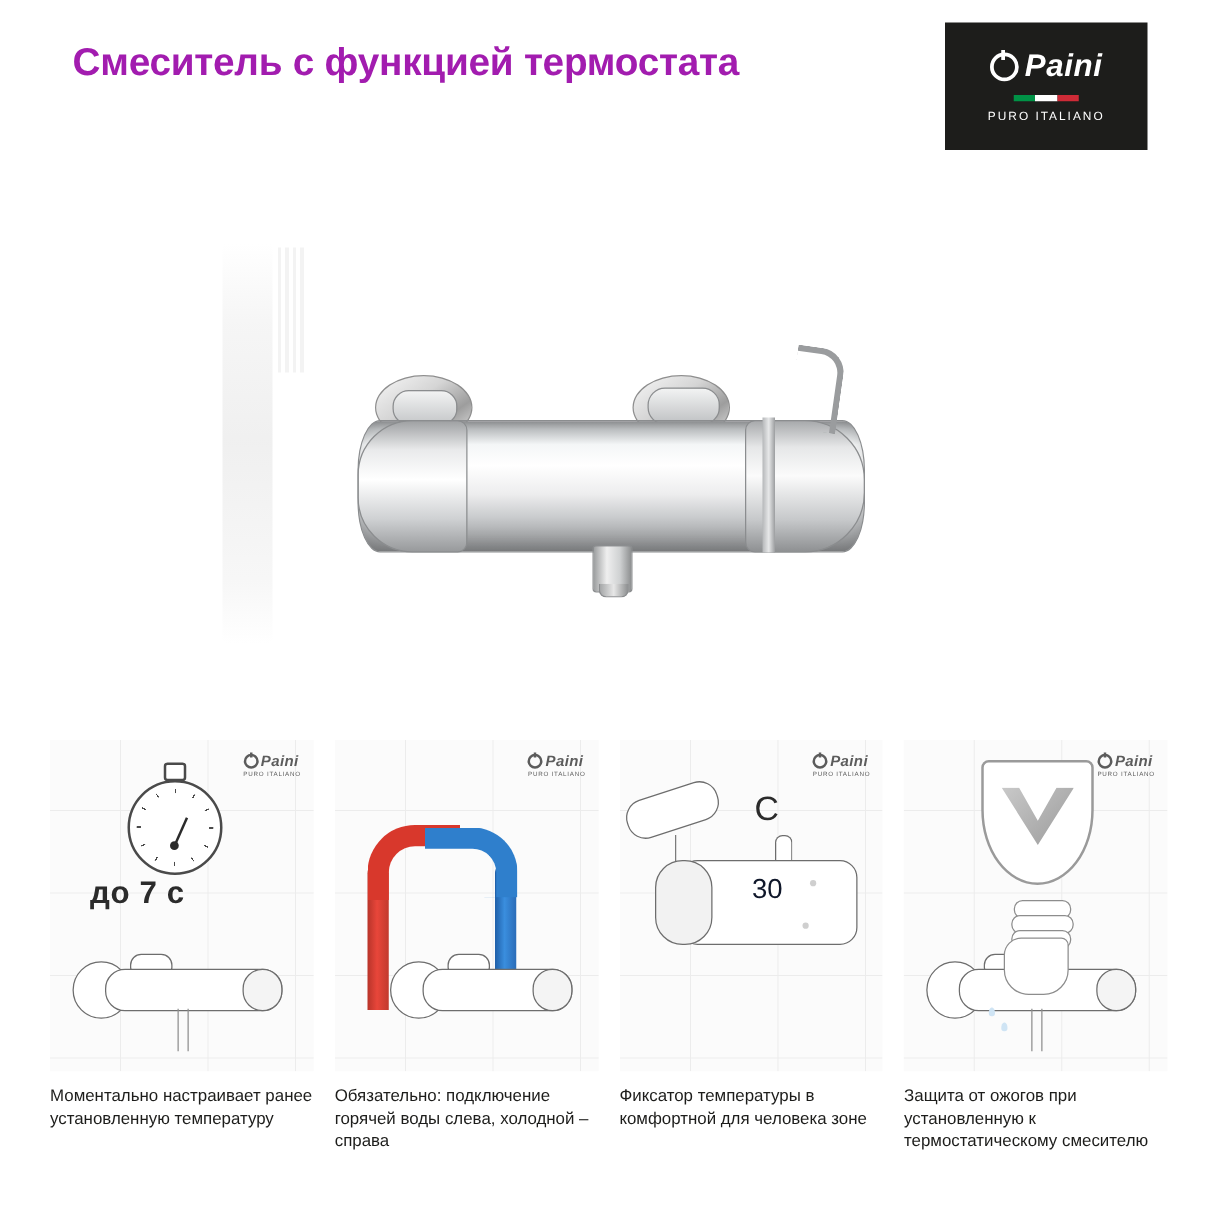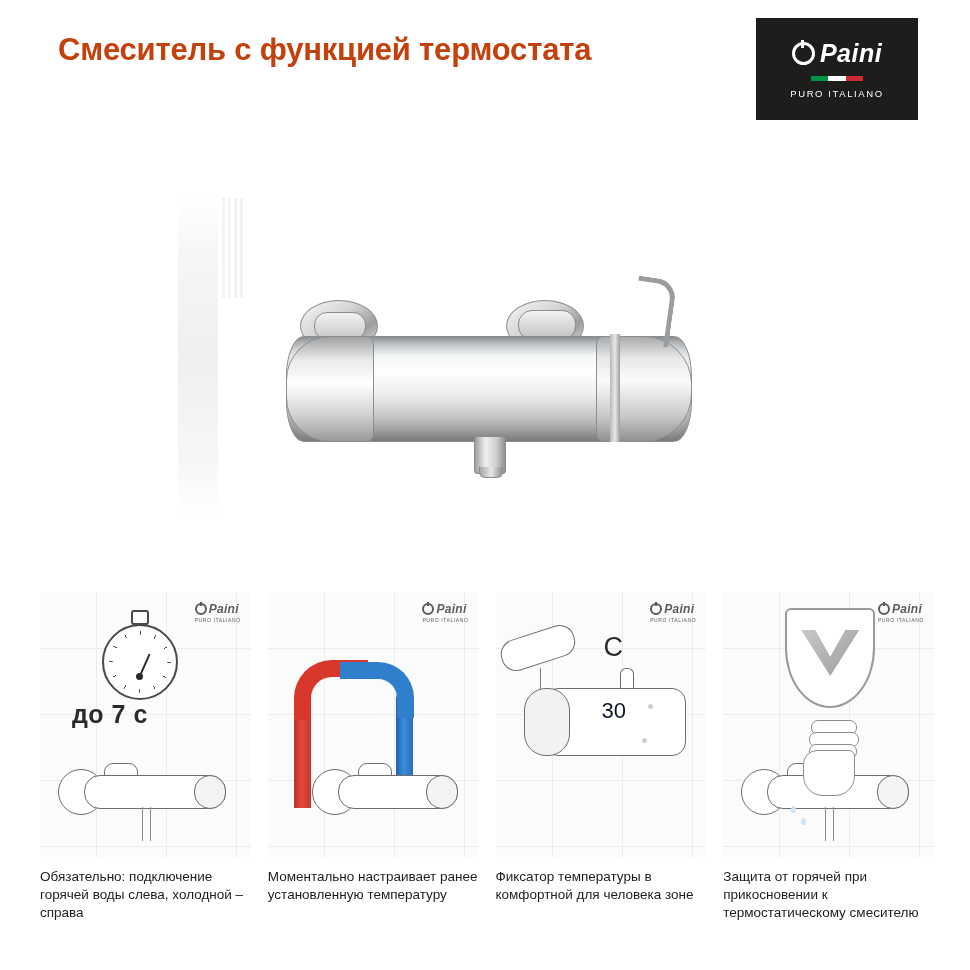--- a/index.html
+++ b/index.html
@@ -23,21 +23,21 @@
     width: 970px;
     height: 140px;
   }
   .page-title {
     position: absolute;
     left: 58px;
     top: 32px;
     font-size: 31px;
     font-weight: bold;
     letter-spacing: -0.2px;
-    color: #c2410c;
+    color: #a21caf;
     white-space: nowrap;
   }
   .logo-box {
     position: absolute;
     right: 52px;
     top: 18px;
     width: 162px;
     height: 102px;
     background: #1d1d1b;
     color: #ffffff;
@@ -731,17 +731,17 @@
       <div class="hand-f" style="left:6px;top:24px;width:46px;"></div>
       <div class="hand-f" style="left:8px;top:36px;width:40px;"></div>
       <div class="hand-palm"></div>
     </div>
     <div class="drop" style="left:68px;top:214px;"></div>
     <div class="drop" style="left:78px;top:226px;"></div>
   </div>
 </div>
 
 <div class="captions">
+  <div class="caption">Моментально настраивает ранее установленную температуру</div>
   <div class="caption">Обязательно: подключение горячей воды слева, холодной – справа</div>
-  <div class="caption">Моментально настраивает ранее установленную температуру</div>
   <div class="caption">Фиксатор температуры в комфортной для человека зоне</div>
-  <div class="caption">Защита от горячей при прикосновении к термостатическому смесителю</div>
+  <div class="caption">Защита от ожогов при установленную к термостатическому смесителю</div>
 </div>
 
 </body></html>

